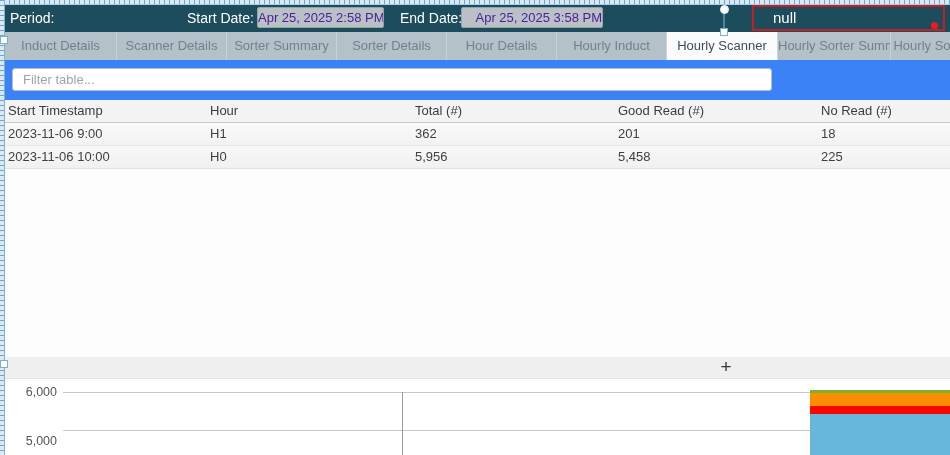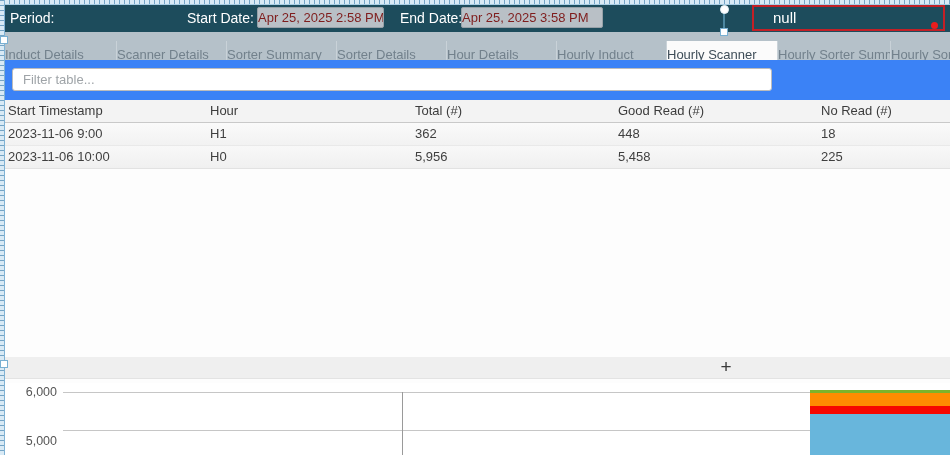--- a/index.html
+++ b/index.html
@@ -45,33 +45,33 @@
     font-size:13px; color:#0f172a; line-height:19px; padding-left:11px;margin-top:48px;
   }
   .select .chev {
     position:absolute; right:10px; top:5px; width:7px; height:7px;
     border-right:2px solid #444; border-bottom:2px solid #444;
     transform:rotate(45deg); transform-origin:center;
   }
   .date-input {
     position:absolute; top:3px; height:21px; background:#b9c0c6;
     border:1px solid #97a1a8; border-radius:2px; box-sizing:border-box;
-    color:#7f1d1d; font-size:13px; line-height:19px; text-align:left; white-space:nowrap; overflow:hidden;
+    color:#4c1d95; font-size:13px; line-height:19px; text-align:right; white-space:nowrap; overflow:hidden;
   }
   #start-input { left:257px; width:127px; }
   #end-input   { left:461px; width:142px; }
   
   .tabbar {
     position:absolute; top:32px; left:0; width:950px; height:28px;
     background:#b5c1c9; display:flex; padding-left:5px; box-sizing:border-box; overflow:hidden;
   }
   .tab {
-    flex:0 0 auto; height:28px; line-height:28px; 
+    flex:0 0 auto; height:28px; line-height:28px; text-align:center;
     font-size:13px; color:#72818c; border-right:1px solid #c9d2d8;
-    box-sizing:border-box; white-space:nowrap; overflow:hidden;margin-top:9px;
+    box-sizing:border-box; white-space:nowrap; overflow:hidden;
   }
   .tab.active { background:#fbfbfb; color:#3e4d58; }
   
   .filterbar { position:absolute; top:60px; left:0; width:950px; height:40px; background:#3b82f6; }
   .filter-input {
     position:absolute; left:12px; top:8px; width:760px; height:23px; box-sizing:border-box;
     border:1px solid #bcbcbc; border-radius:3px; background:#ffffff;
     font-family:"Liberation Sans", sans-serif; font-size:13px; color:#444; padding:0 10px; outline:none;
   }
   .filter-input::placeholder { color:#9fa4a8; }
@@ -141,21 +141,21 @@
     <div class="cell">Start Timestamp</div>
     <div class="cell">Hour</div>
     <div class="cell">Total (#)</div>
     <div class="cell">Good Read (#)</div>
     <div class="cell">No Read (#)</div>
   </div>
   <div class="trow tgrid" id="row-0">
     <div class="cell">2023-11-06 9:00</div>
     <div class="cell">H1</div>
     <div class="cell">362</div>
-    <div class="cell">448</div>
+    <div class="cell">201</div>
     <div class="cell">18</div>
   </div>
   <div class="trow tgrid" id="row-1">
     <div class="cell">2023-11-06 10:00</div>
     <div class="cell">H0</div>
     <div class="cell">5,956</div>
     <div class="cell">5,458</div>
     <div class="cell">225</div>
   </div>
   <div class="table-empty"></div>

